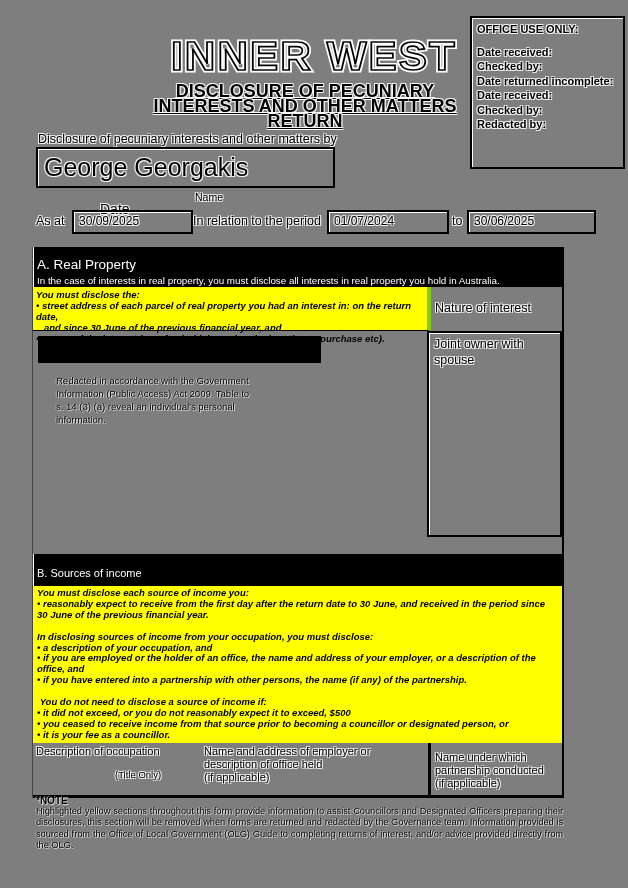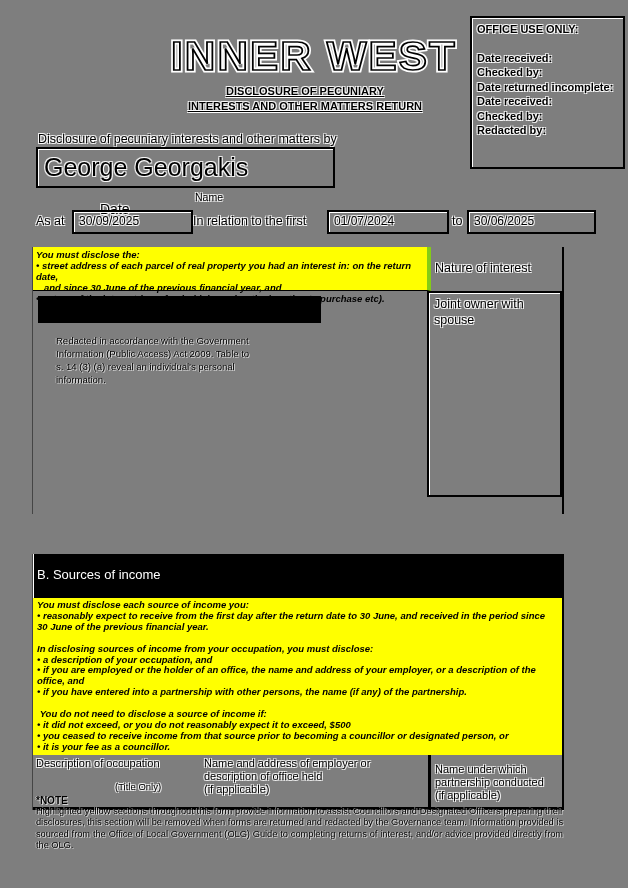--- a/index.html
+++ b/index.html
@@ -10,45 +10,45 @@
   }
   .halo{text-shadow:1px 1px 0 rgba(255,255,255,.9),-1px -1px 0 rgba(255,255,255,.85),
         1px -1px 0 rgba(255,255,255,.8),-1px 1px 0 rgba(255,255,255,.8);}
   .halo-soft{text-shadow:1px 1px 0 rgba(255,255,255,.65),-1px 0 0 rgba(255,255,255,.55);}
   .abs{position:absolute;}
   .prewrap{white-space:pre-line;}
 
   
   .logo{left:168px;top:30px;width:292px;height:52px;}
   .form-title{left:140px;top:84px;width:330px;text-align:center;
-    font-size:11px;font-weight:bold;line-height:15px;}
+    font-size:18px;font-weight:bold;line-height:15px;}
   .form-title span{text-decoration:underline;}
   .office-box{left:470px;top:16px;width:141px;height:141px;border:2px solid #000;
     box-shadow:inset 1px 1px 0 #fff;padding:4px 5px;font-size:11px;font-weight:bold;
     line-height:14.5px;box-sizing:content-box;}
-  .office-heading{margin-bottom:14px;}
+  .office-heading{margin-bottom:8px;}
 
   
   .intro-label{left:38px;top:132px;font-size:12.5px;}
   .name-box{left:36px;top:147px;width:289px;height:37px;border:2px solid #000;
     box-shadow:inset 1px 1px 0 #fff;font-size:25px;line-height:36px;padding-left:6px;
     overflow:hidden;}
   .name-caption{left:195px;top:191px;font-size:10.5px;}
   .date-caption{left:100px;top:201px;font-size:14px;}
   .inline-label{font-size:12.5px;}
   .field-box{border:2px solid #000;box-shadow:inset 1px 1px 0 #fff;height:20px;
     font-size:12px;line-height:19px;padding-left:5px;overflow:hidden;}
 
   
   .sec{left:32px;width:529px;border-right:2px solid #000;border-left:1px solid rgba(0,0,0,.45);}
   .sec-bar{background:#000;color:#fff;box-shadow:inset 1px 0 0 #fff;}
   .a-bar{padding:10px 0 0 4px;height:30px;}
   .a-title{font-size:13.5px;}
   .a-sub{font-size:9.8px;margin-top:3px;}
-  .b-bar{height:19px;padding:13px 0 12px 4px;font-size:13px;}
+  .b-bar{height:19px;padding:13px 0 0 4px;font-size:11px;}
   .yellow{background:#ffff00;font-style:italic;font-weight:bold;color:#000;}
   .a-row1{display:flex;height:44px;}
   .a-guide{width:388px;font-size:9.5px;line-height:11px;padding:2px 3px 0 3px;
     border-right:4px solid #84cc16;border-bottom:1px solid #000;box-sizing:content-box;}
   .nature-head{flex:1;font-size:12.5px;padding:14px 0 0 4px;}
   .a-row2{position:relative;height:223px;}
   .redact-bar{left:5px;top:5px;width:283px;height:27px;background:#000;}
   .redact-note{left:23px;top:43px;width:268px;font-size:9.5px;line-height:13px;}
   .joint-box{left:394px;top:0px;width:121px;height:196px;border:2px solid #000;
     box-shadow:inset 1px 1px 0 #fff;font-size:12.5px;line-height:16px;padding:3px 5px;}
@@ -89,26 +89,30 @@
     <div class="halo">Redacted by:</div>
   </div>
 
   <div class="abs intro-label halo">Disclosure of pecuniary interests and other matters by</div>
   <div class="abs name-box halo">George Georgakis</div>
   <div class="abs name-caption halo">Name</div>
   <div class="abs date-caption halo">Date</div>
 
   <div class="abs inline-label halo" style="left:36px;top:214px;">As at</div>
   <div class="abs field-box halo" style="left:72px;top:210px;width:112px;">30/09/2025</div>
-  <div class="abs inline-label halo" style="left:193px;top:214px;">In relation to the first</div>
+  <div class="abs inline-label halo" style="left:193px;top:214px;">In relation to the period</div>
   <div class="abs field-box halo" style="left:327px;top:210px;width:113px;">01/07/2024</div>
   <div class="abs inline-label halo" style="left:452px;top:214px;">to</div>
   <div class="abs field-box halo" style="left:467px;top:210px;width:120px;">30/06/2025</div>
 
   <div class="abs sec" style="top:247px;">
+    <div class="sec-bar a-bar">
+      <div class="a-title">A. Real Property</div>
+      <div class="a-sub">In the case of interests in real property, you must disclose all interests in real property you hold in Australia.</div>
+    </div>
     <div class="a-row1">
       <div class="yellow a-guide prewrap">You must disclose the:
 • street address of each parcel of real property you had an interest in: on the return date,
 &nbsp;&nbsp;&nbsp;and since 30 June of the previous financial year, and
 • nature of the interest (e.g., freehold, lease (renting), option to purchase etc).</div>
       <div class="nature-head halo">Nature of interest</div>
     </div>
     <div class="a-row2">
       <div class="abs redact-bar"></div>
       <div class="abs redact-note prewrap halo-soft">Redacted in accordance with the Government

